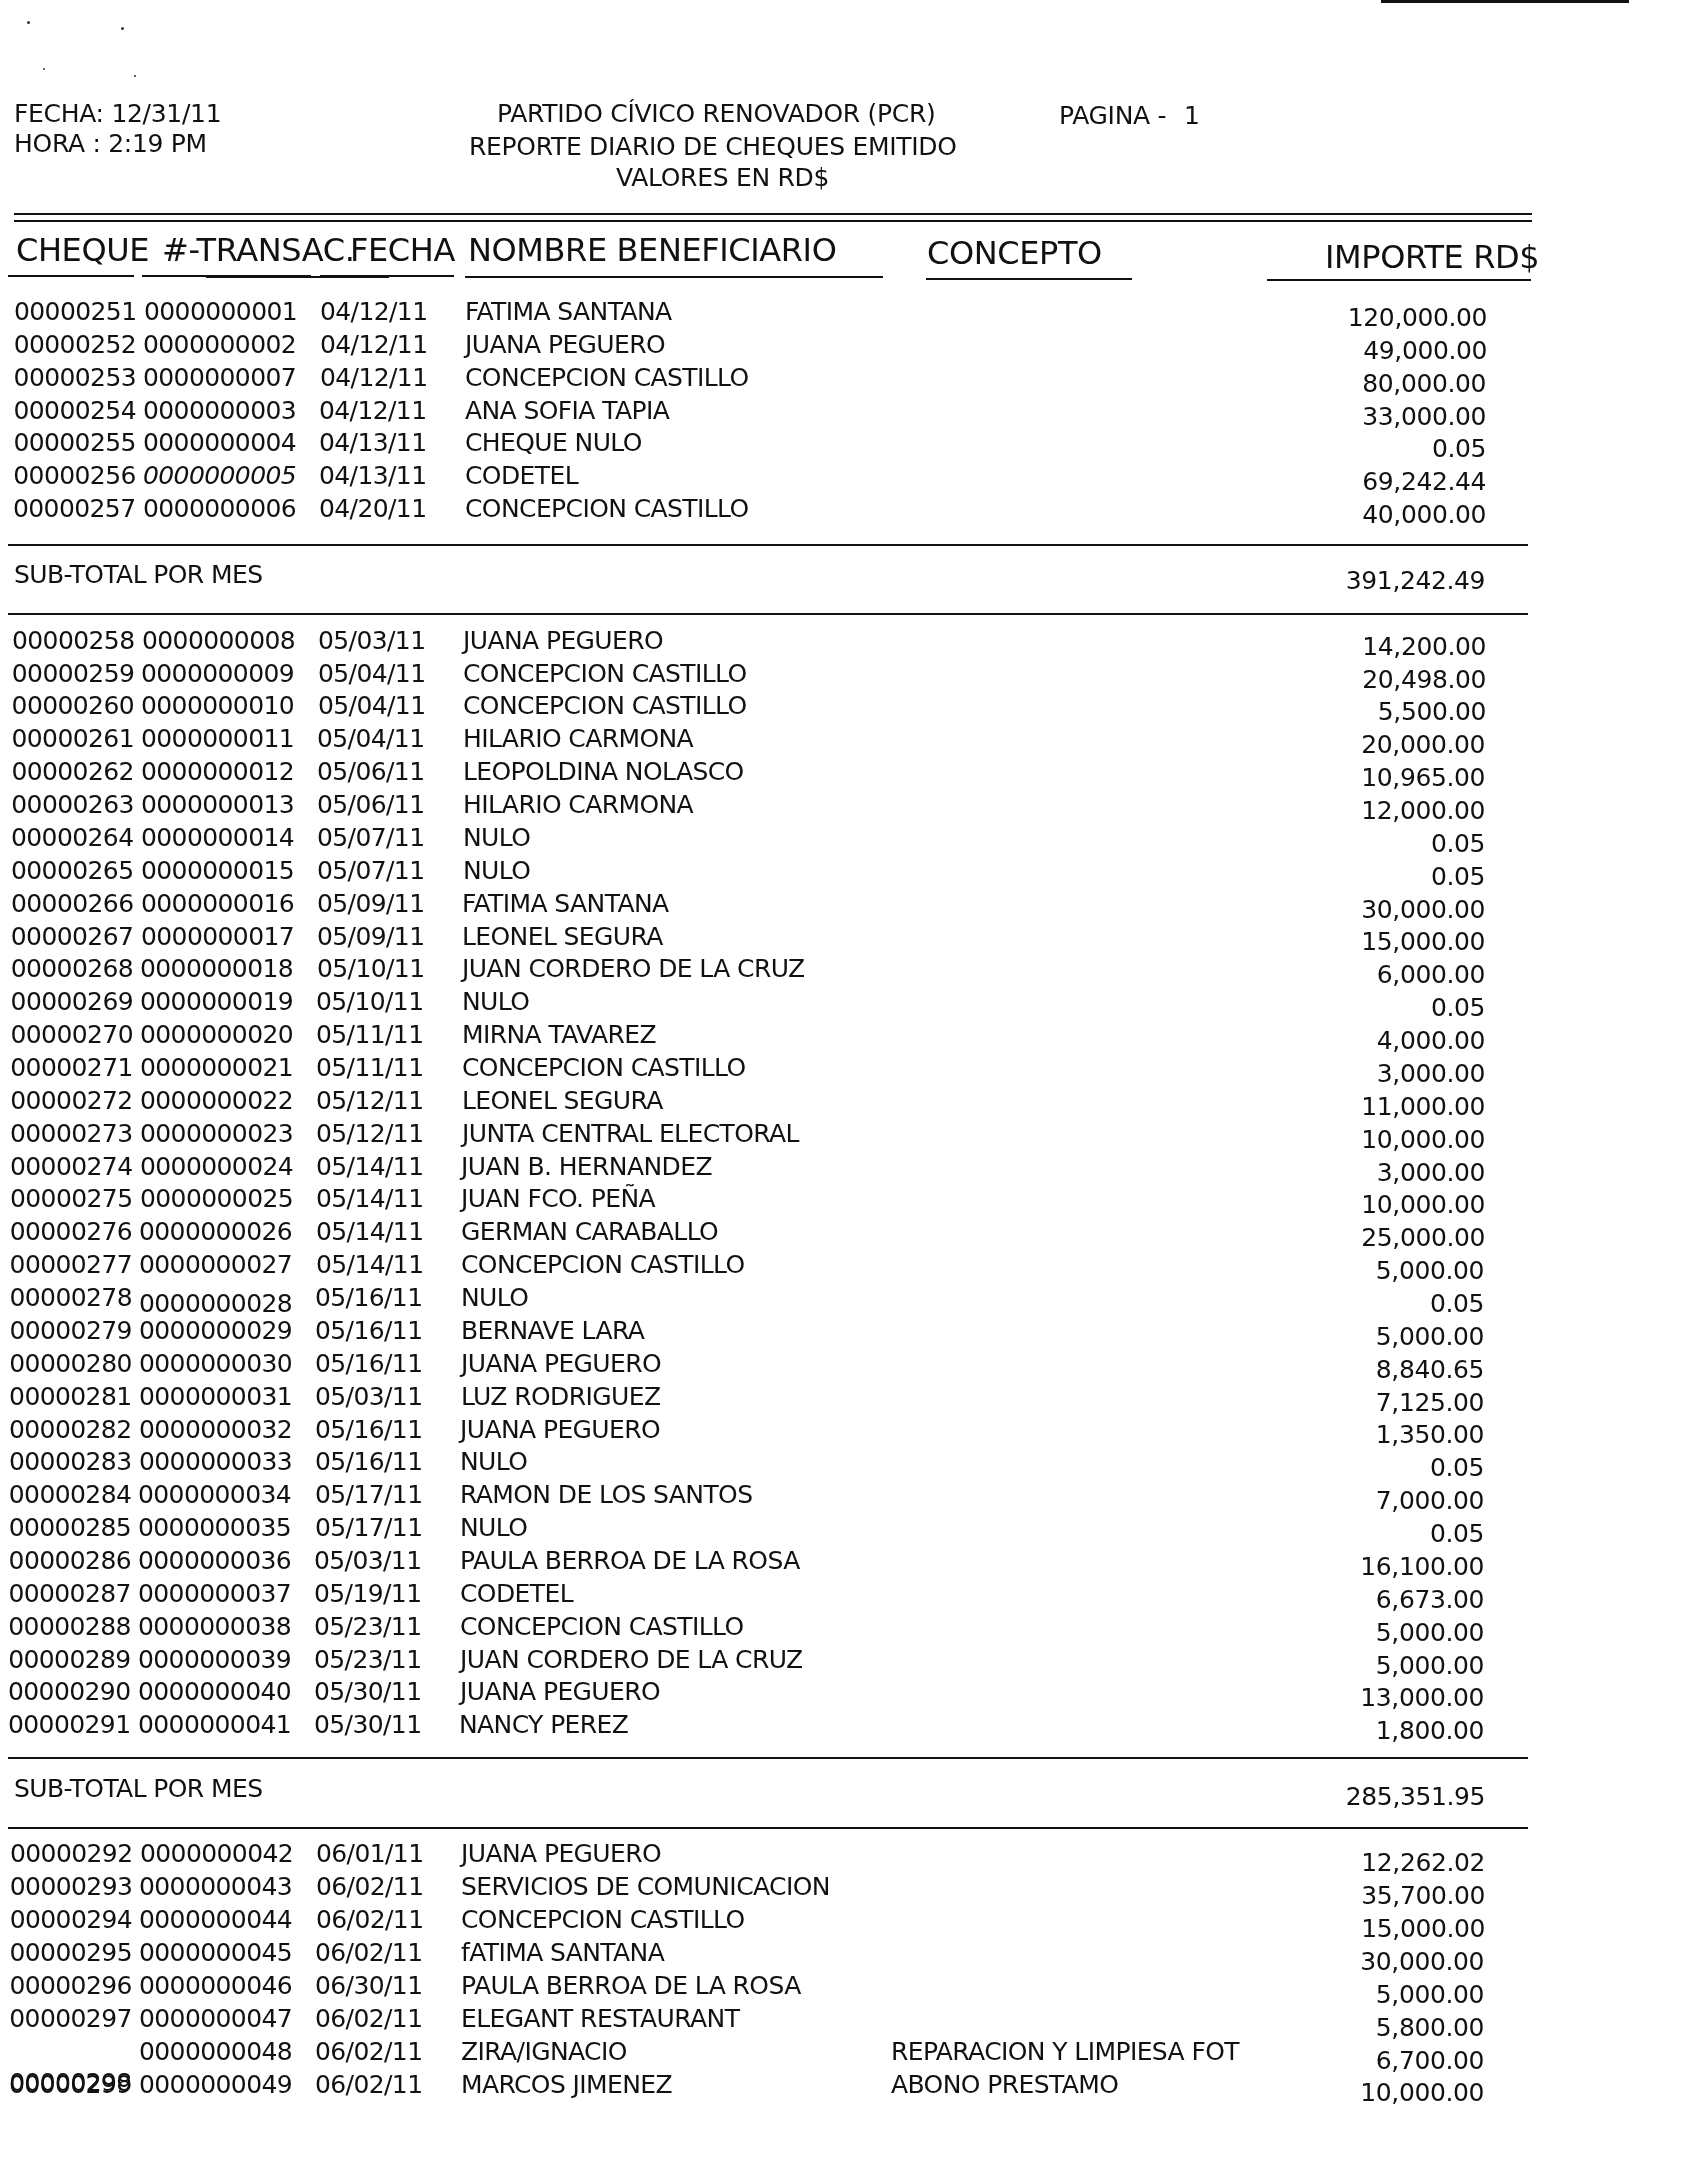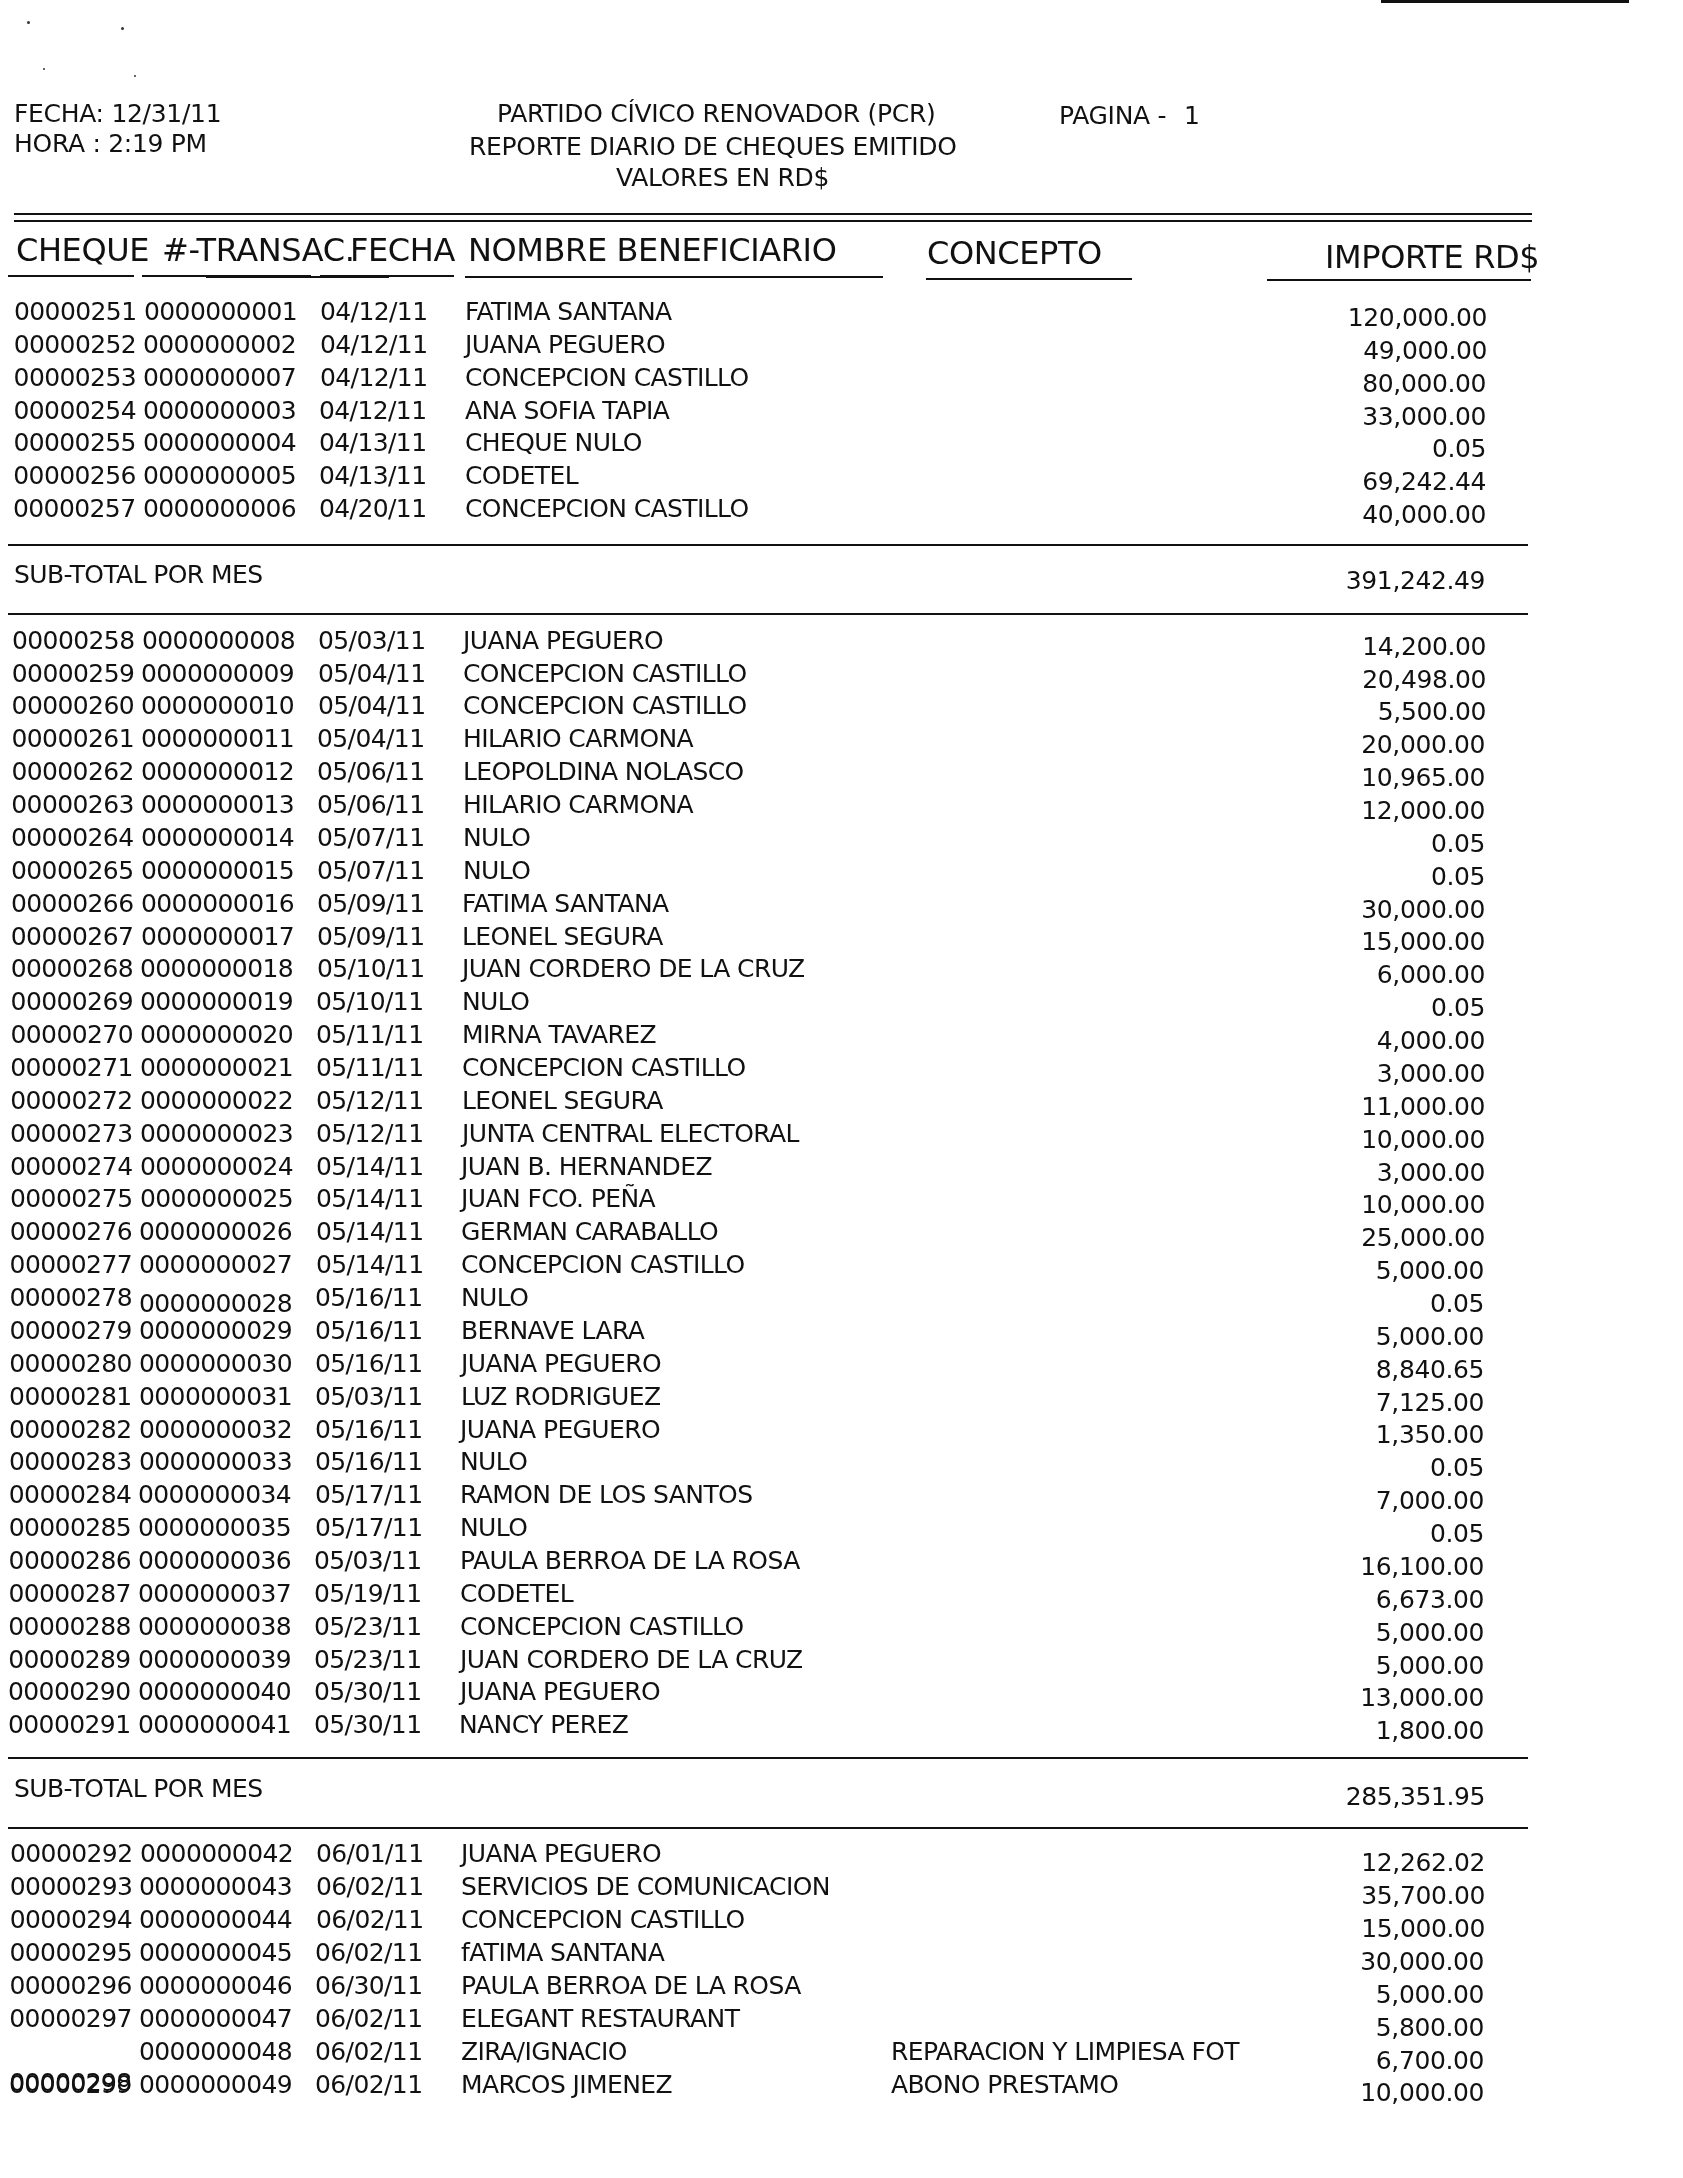--- a/index.html
+++ b/index.html
@@ -95,21 +95,21 @@
     <div style="position: absolute; left: 0px; top: 0px;">
       <div class="abs cell" style="left: 13.4px; top: 428px;">00000255</div>
       <div class="abs cell" style="left: 143px; top: 428px;">0000000004</div>
       <div class="abs cell" style="left: 319px; top: 428px;">04/13/11</div>
       <div class="abs cell" style="left: 465px; top: 428px;">CHEQUE NULO</div>
       <div class="abs cell" style="left: 895px; top: 428px;"></div>
       <div class="abs amt" style="left: 1229px; top: 434px;">0.05</div>
     </div>
     <div style="position: absolute; left: 0px; top: 0px;">
       <div class="abs cell" style="left: 13.3px; top: 461px;">00000256</div>
-      <div class="abs cell" style="left: 143px; top: 461px;">0000000005</div>
+      <div class="abs cell" style="left: 143px; top: 461px; font-style: italic;">0000000005</div>
       <div class="abs cell" style="left: 319px; top: 461px;">04/13/11</div>
       <div class="abs cell" style="left: 465px; top: 461px;">CODETEL</div>
       <div class="abs cell" style="left: 895px; top: 461px;"></div>
       <div class="abs amt" style="left: 1229px; top: 467px;">69,242.44</div>
     </div>
     <div style="position: absolute; left: 0px; top: 0px;">
       <div class="abs cell" style="left: 13px; top: 494px;">00000257</div>
       <div class="abs cell" style="left: 143px; top: 494px;">0000000006</div>
       <div class="abs cell" style="left: 319px; top: 494px;">04/20/11</div>
       <div class="abs cell" style="left: 465px; top: 494px;">CONCEPCION CASTILLO</div>

